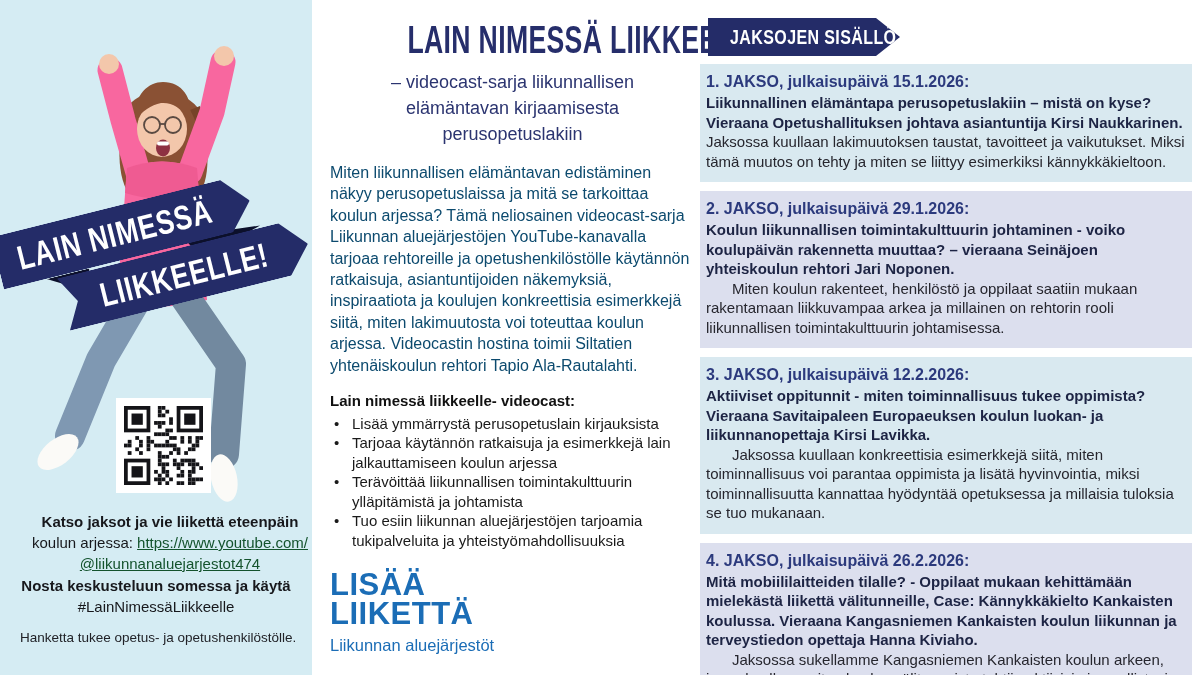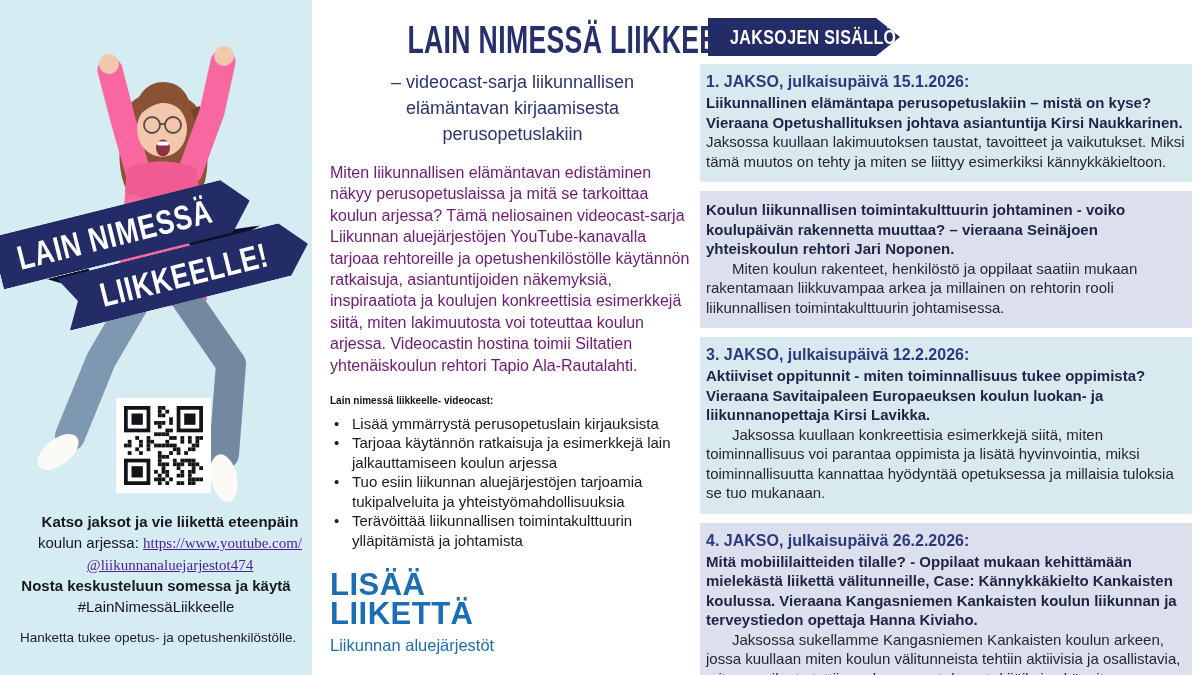--- a/index.html
+++ b/index.html
@@ -20,33 +20,33 @@
   .band span { display:inline-block; transform:scaleX(.78); letter-spacing:1px; white-space:nowrap; font-size:34px; }
   .band1 { left:0; top:2px; width:260px; clip-path:polygon(0 0,236px 0,100% 50%,236px 100%,0 100%); }
   .band1 span { margin-right:18px; }
   .band2 { left:54px; top:58px; width:252px; clip-path:polygon(0 0,228px 0,100% 50%,228px 100%,0 100%,15px 50%); }
   .band2 span { margin-right:14px; margin-left:10px; }
 
   .qr-box { position:absolute; left:116px; top:398px; width:95px; height:95px; background:#ffffff; display:flex; align-items:center; justify-content:center; }
 
   .left-cta { position:absolute; left:0; top:511px; width:312px; text-align:center; color:#17181c; font-size:15px; line-height:21px;padding-left:28px; }
   .left-cta .b { font-weight:bold; }
-  .left-cta a { color:#4c1d95; text-decoration:underline;font-family:Liberation Serif, serif; }
+  .left-cta a { color:#14532d; text-decoration:underline; }
   .left-some { position:absolute; left:0; top:575px; width:312px; text-align:center; color:#17181c; font-size:15px; line-height:21px; }
   .left-some .b { font-weight:bold; }
   .left-funder { position:absolute; left:20px; top:630px; width:280px; text-align:left; color:#212227; font-size:13.5px; }
 
   
   .mid-col { position:absolute; left:330px; top:0; width:365px; height:675px; }
   .mid-title { margin-top:21px; text-align:center; color:#262e6b; font-weight:800; font-size:38px; line-height:38px; white-space:nowrap; }
   .mid-title span { display:inline-block; transform:scaleX(.70); transform-origin:center; letter-spacing:0.5px; }
   .mid-sub { margin:10px auto 0; width:302px; text-align:center; color:#2b3470; font-size:18px; line-height:26px; }
-  .mid-intro { margin-top:15px; text-align:left; color:#701a75; font-size:16px; line-height:21.4px; }
+  .mid-intro { margin-top:15px; text-align:left; color:#0c4a6e; font-size:16px; line-height:21.4px; }
   .mid-list { margin-top:15px; text-align:left; color:#1a1a1a; font-size:15px; line-height:19.5px; }
-  .mid-list h2 { font-size:10px; margin-bottom:3px; color:#111; }
+  .mid-list h2 { font-size:15px; margin-bottom:3px; color:#111; }
   .mid-list ul { list-style:none; }
   .mid-list li { position:relative; padding-left:22px; }
   .mid-list li::before { content:"•"; position:absolute; left:4px; }
   .logo { margin-top:20px; text-align:left; color:#1b6db6; }
   .logo .big { font-weight:800; font-size:31px; line-height:29px; letter-spacing:0.5px; }
   .logo .sub { margin-top:8px; font-size:16.5px; }
 
   
   .right-col { position:absolute; left:700px; top:18px; width:492px; }
   .jakso-banner { width:192px; height:38px; background:#242c68; clip-path:polygon(0 0,168px 0,100% 50%,168px 100%,0 100%); color:#fff; display:flex; align-items:center; padding-left:22px; margin-bottom:8px;margin-left:8px; }
@@ -243,22 +243,22 @@
   <main class="mid-col">
     <h1 class="mid-title"><span>LAIN NIMESSÄ LIIKKEELLE</span></h1>
     <p class="mid-sub">– videocast-sarja liikunnallisen elämäntavan kirjaamisesta perusopetuslakiin</p>
     <p class="mid-intro">Miten liikunnallisen elämäntavan edistäminen näkyy perusopetuslaissa ja mitä se tarkoittaa koulun arjessa? Tämä neliosainen videocast-sarja Liikunnan aluejärjestöjen YouTube-kanavalla tarjoaa rehtoreille ja opetushenkilöstölle käytännön ratkaisuja, asiantuntijoiden näkemyksiä, inspiraatiota ja koulujen konkreettisia esimerkkejä siitä, miten lakimuutosta voi toteuttaa koulun arjessa. Videocastin hostina toimii Siltatien yhtenäiskoulun rehtori Tapio Ala-Rautalahti.</p>
 
     <div class="mid-list">
       <h2>Lain nimessä liikkeelle- videocast:</h2>
       <ul>
         <li>Lisää ymmärrystä perusopetuslain kirjauksista</li>
         <li>Tarjoaa käytännön ratkaisuja ja esimerkkejä lain jalkauttamiseen koulun arjessa</li>
+        <li>Terävöittää liikunnallisen toimintakulttuurin ylläpitämistä ja johtamista</li>
         <li>Tuo esiin liikunnan aluejärjestöjen tarjoamia tukipalveluita ja yhteistyömahdollisuuksia</li>
-        <li>Terävöittää liikunnallisen toimintakulttuurin ylläpitämistä ja johtamista</li>
       </ul>
     </div>
 
     <div class="logo">
       <div class="big">LISÄÄ</div>
       <div class="big">LIIKETTÄ</div>
       <div class="sub">Liikunnan aluejärjestöt</div>
     </div>
   </main>
 
@@ -266,20 +266,21 @@
     <div class="jakso-banner">
       <span>JAKSOJEN SISÄLLÖT:</span>
     </div>
 
     <article class="ep tint-a">
       <h3>1. JAKSO, julkaisupäivä 15.1.2026:</h3>
       <p><b>Liikunnallinen elämäntapa perusopetuslakiin – mistä on kyse? Vieraana Opetushallituksen johtava asiantuntija Kirsi Naukkarinen.</b> <span>Jaksossa kuullaan lakimuutoksen taustat, tavoitteet ja vaikutukset. Miksi tämä muutos on tehty ja miten se liittyy esimerkiksi kännykkäkieltoon.</span></p>
     </article>
 
     <article class="ep tint-b">
+      <h3>2. JAKSO, julkaisupäivä 29.1.2026:</h3>
       <p class="lead">Koulun liikunnallisen toimintakulttuurin johtaminen - voiko koulupäivän rakennetta muuttaa? – vieraana Seinäjoen yhteiskoulun rehtori Jari Noponen.</p>
       <p class="indent">Miten koulun rakenteet, henkilöstö ja oppilaat saatiin mukaan rakentamaan liikkuvampaa arkea ja millainen on rehtorin rooli liikunnallisen toimintakulttuurin johtamisessa.</p>
     </article>
 
     <article class="ep tint-a">
       <h3>3. JAKSO, julkaisupäivä 12.2.2026:</h3>
       <p class="lead">Aktiiviset oppitunnit - miten toiminnallisuus tukee oppimista? Vieraana Savitaipaleen Europaeuksen koulun luokan- ja liikunnanopettaja Kirsi Lavikka.</p>
       <p class="indent">Jaksossa kuullaan konkreettisia esimerkkejä siitä, miten toiminnallisuus voi parantaa oppimista ja lisätä hyvinvointia, miksi toiminnallisuutta kannattaa hyödyntää opetuksessa ja millaisia tuloksia se tuo mukanaan.</p>
     </article>
 

